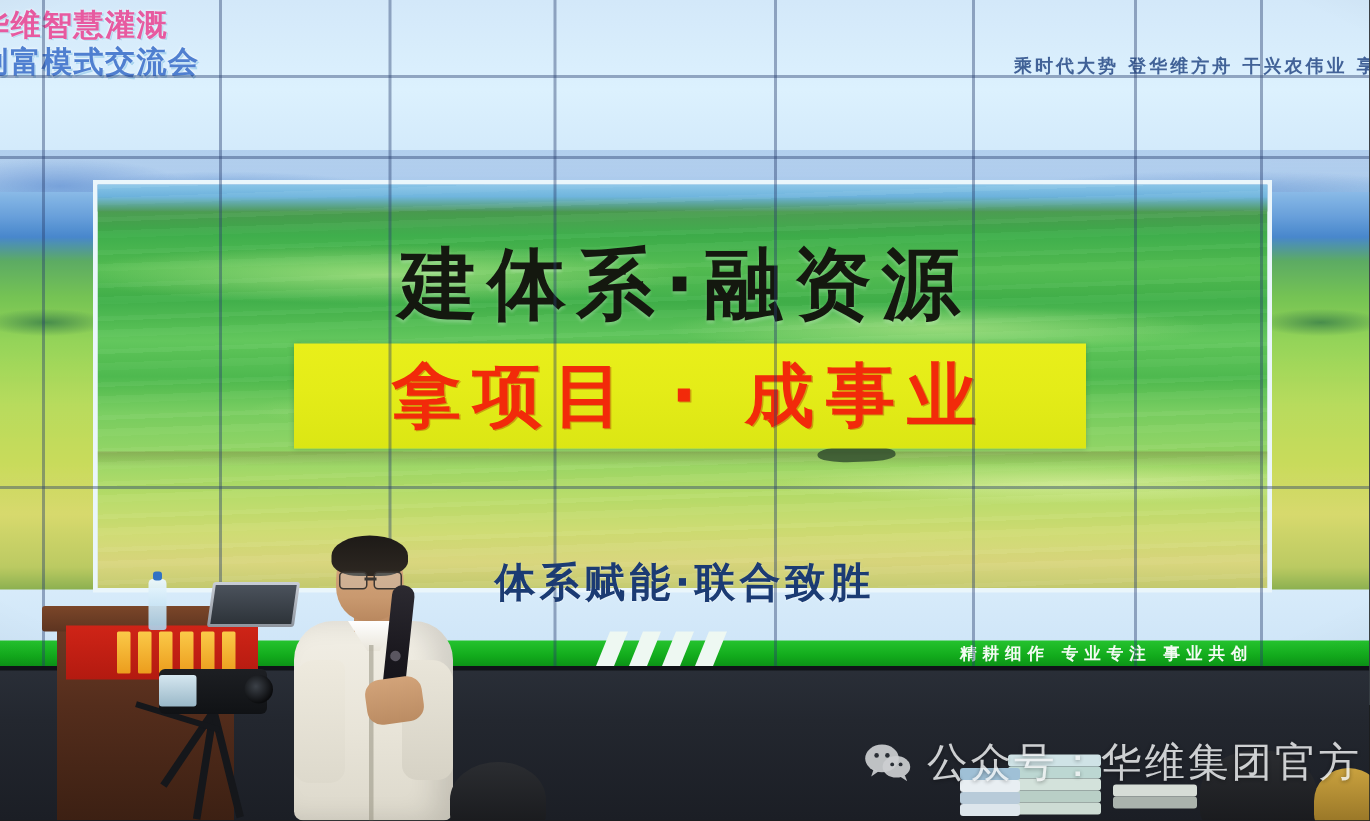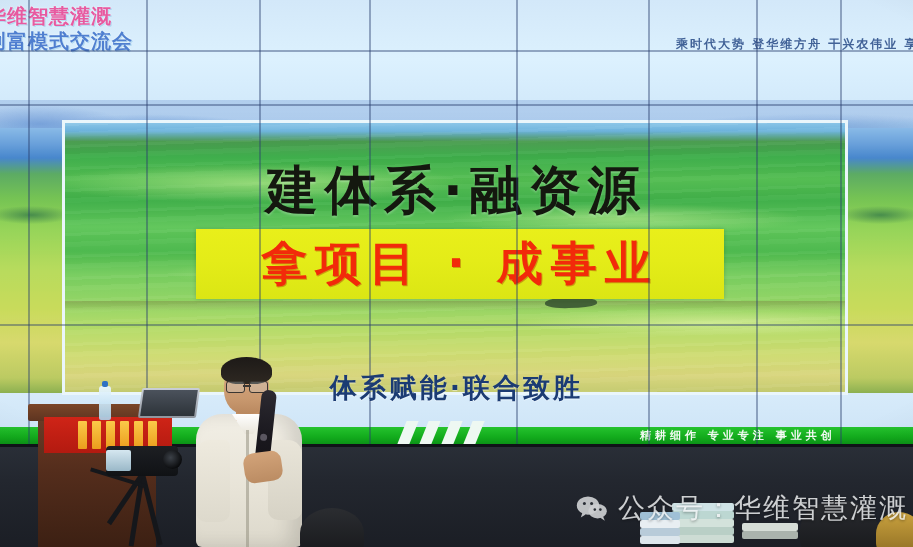--- a/index.html
+++ b/index.html
@@ -474,16 +474,16 @@
         <ellipse cx="15" cy="13" rx="14" ry="11.5" fill="#f2f4f5" opacity=".92"></ellipse>
         <polygon points="8,22 6,28 12,24" fill="#f2f4f5" opacity=".92"></polygon>
         <circle cx="10.5" cy="10.5" r="1.9" fill="#2c3138"></circle>
         <circle cx="19.5" cy="10.5" r="1.9" fill="#2c3138"></circle>
         <ellipse cx="27" cy="20" rx="11.5" ry="9" fill="#f2f4f5" opacity=".92"></ellipse>
         <polygon points="34,27 36,32 30,28" fill="#f2f4f5" opacity=".92"></polygon>
         <circle cx="23.5" cy="18" r="1.6" fill="#2c3138"></circle>
         <circle cx="30.5" cy="18" r="1.6" fill="#2c3138"></circle>
       </svg>
     </div>
-    <div class="wm-text">公众号：华维智慧灌溉</div>
+    <div class="wm-text">公众号：华维集团官方</div>
   </div>
 
 </div>
 
 </body></html>

